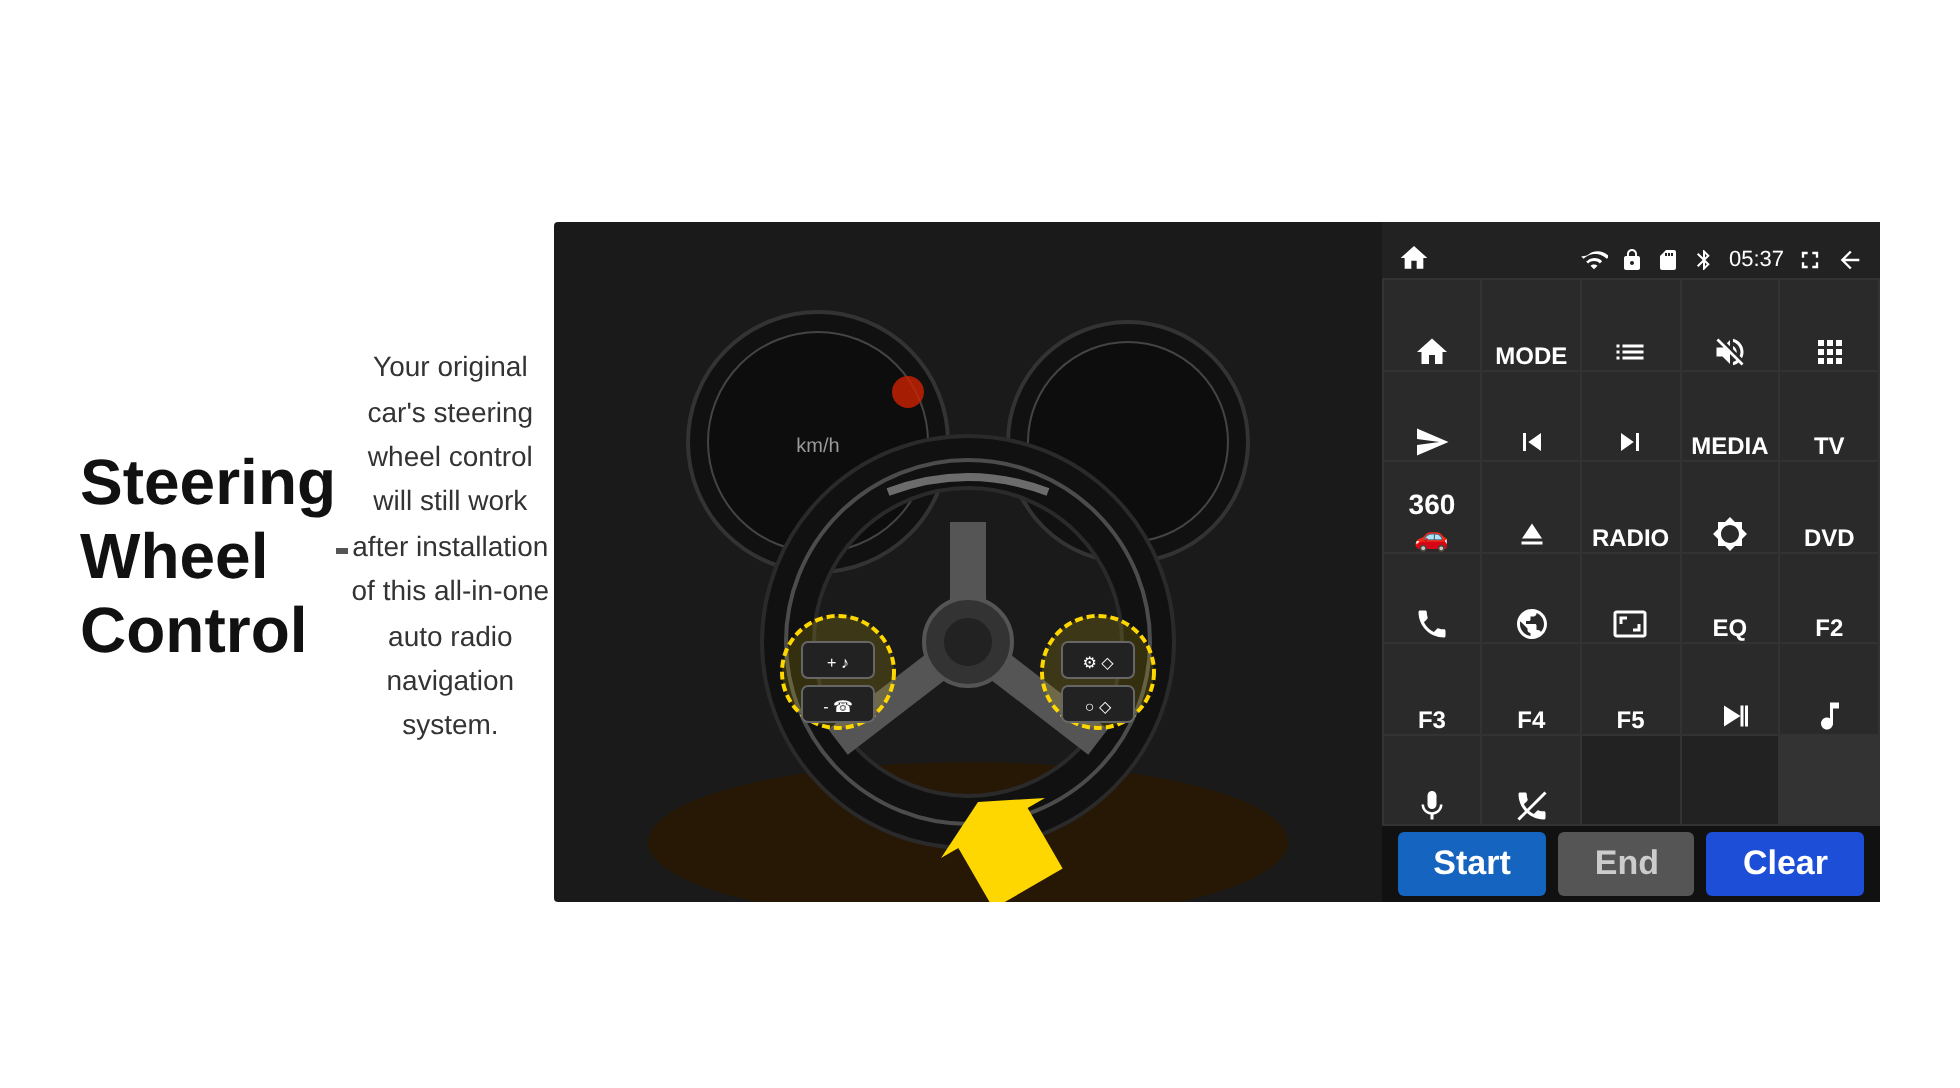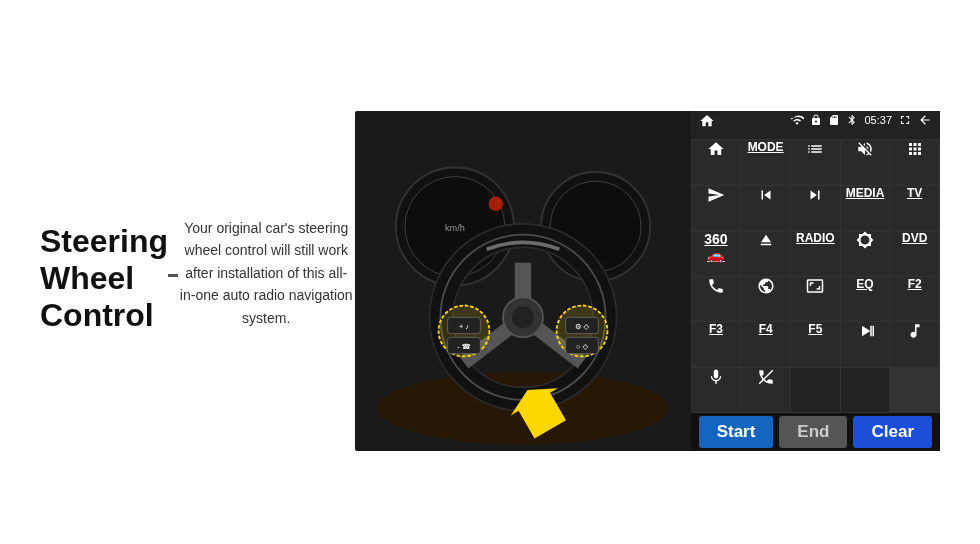--- a/index.html
+++ b/index.html
@@ -45,21 +45,21 @@
 
     .content-row {
       display: flex;
       width: 100%;
       gap: 0;
       height: 340px;
     }
 
     
     .car-image-area {
-      width: 336px;
+      width: 414px;
       height: 340px;
       background: #1a1a1a;
       position: relative;
       flex-shrink: 0;
       overflow: hidden;
       border-radius: 2px 0 0 2px;
     }
 
     
     .steering-wheel-canvas {
@@ -72,21 +72,21 @@
       flex: 1;
       background: #1a1a1a;
       display: flex;
       flex-direction: column;
     }
 
     
     .status-bar {
       background: #222;
       display: flex;
-      align-items: flex-start;
+      align-items: flex-end;
       justify-content: space-between;
       padding: 2px 8px;
       height: 28px;
     }
 
     .status-bar-left {
       display: flex;
       align-items: center;
       gap: 4px;
     }
@@ -112,26 +112,25 @@
     }
 
     .grid-btn {
       background: #2a2a2a;
       border: none;
       color: #fff;
       font-family: Arial, sans-serif;
       font-size: 12px;
       font-weight: bold;
       display: flex;
-      align-items: flex-start;
+      align-items: flex-end;
       justify-content: center;
       cursor: pointer;
       position: relative;
       min-height: 0;
-      text-decoration: underline;
     }
 
     .grid-btn svg {
       width: 18px;
       height: 18px;
       fill: #fff;
     }
 
     
     .action-bar {

